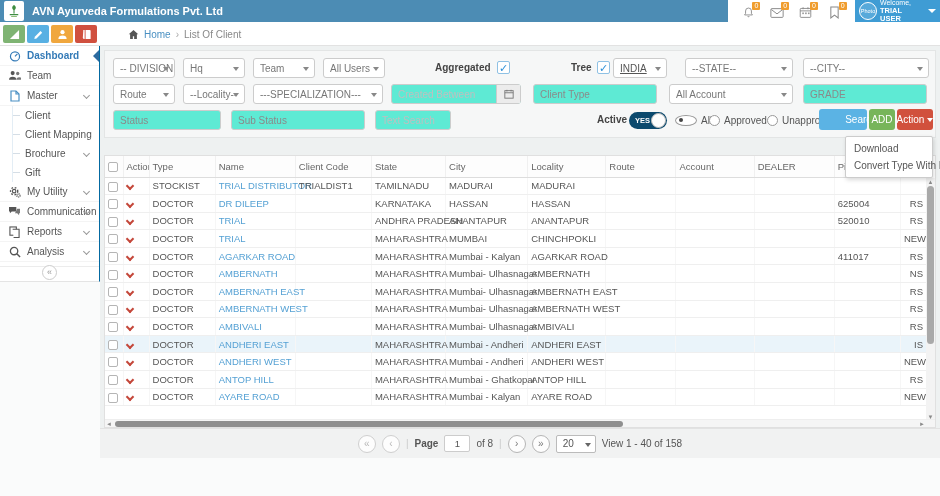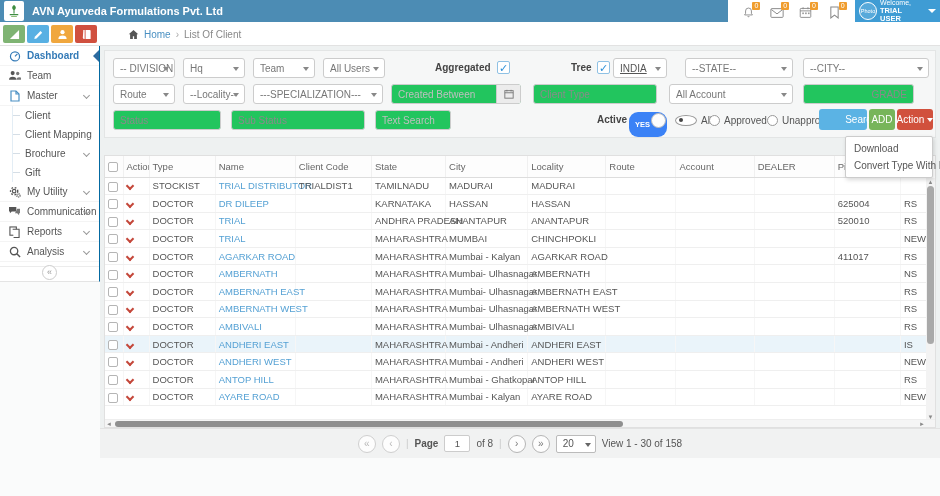--- a/index.html
+++ b/index.html
@@ -41,27 +41,27 @@
   .collapse-row { height:20px; border-top:1px solid #ececec; display:flex; align-items:center; justify-content:center; margin-top:4px; }
   .collapse-btn { width:15px; height:15px; margin-top:-9px; background:#fff; border:1px solid #ccc; border-radius:50%; color:#999; font-size:9px; line-height:13px; text-align:center; cursor:pointer; }
 
   
   #main-bg { position:absolute; left:100px; top:46px; width:840px; height:412px; background:#eef1f1; }
 
   
   #filters { position:absolute; left:104px; top:50px; width:832px; height:88px; background:#f6f7f7; border:1px solid #e3e5e5; }
   .sel { position:absolute; height:20px; background:#fff; border:1px solid #ccc; border-radius:3px; color:#777; display:flex; align-items:center; padding:0 14px 0 6px; cursor:pointer; overflow:hidden; white-space:nowrap; }
   .sel .sc { position:absolute; right:5px; top:8px; width:0; height:0; border-left:3.5px solid transparent; border-right:3.5px solid transparent; border-top:4px solid #888; }
-  .inp { position:absolute; height:20px; background:#22c55e; border:1px solid #ccc; border-radius:3px; padding:0 6px; font-family:"Liberation Sans",sans-serif; font-size:10px; color:#555; }
+  .inp { position:absolute; height:20px; background:#5eead4; border:1px solid #ccc; border-radius:3px; padding:0 6px; font-family:"Liberation Sans",sans-serif; font-size:10px; color:#555; }
   .inp::placeholder { color:#8a8a8a; opacity:1; }
   .inp.lite::placeholder { color:#bfbfbf; }
   .flabel { position:absolute; height:20px; line-height:20px; color:#444; font-weight:bold; }
   .cbx { position:absolute; width:13px; height:13px; background:#fff; border:1px solid #8fc1e4; border-radius:2px; color:#2a8fd8; font-size:11px; line-height:12px; text-align:center; cursor:pointer; }
   .addon { position:absolute; top:0; right:0; width:24px; height:18px; background:#ececec; border-left:1px solid #ccc; display:flex; align-items:center; justify-content:center; }
-  .toggle { position:absolute; width:38px; height:25px; background:#3b82f6; border-radius:9px; display:flex; align-items:center; cursor:pointer; }
+  .toggle { position:absolute; width:38px; height:17px; background:#0c4a6e; border-radius:9px; display:flex; align-items:center; cursor:pointer; }
   .t-label { color:#fff; font-size:7.5px; font-weight:bold; padding-left:6px; }
   .t-knob { position:absolute; right:1px; top:1px; width:15px; height:15px; background:#fdfdfd; border:1px solid #bbb; border-radius:50%; }
   .radio-g { position:absolute; display:flex; align-items:center; gap:4px; height:20px; cursor:pointer; color:#555; }
   .radio { width:11px; height:11px; border:1px solid #999; border-radius:50%; background:#fff; position:relative; }
   .radio.sel::after { content:""; position:absolute; left:2.5px; top:2.5px; width:4px; height:4px; background:#444; border-radius:50%; }
   .btn { position:absolute; height:21px; border:none; border-radius:3px; color:#fff; font-size:10px; display:flex; align-items:center; justify-content:center; gap:3px; cursor:pointer; font-family:"Liberation Sans",sans-serif; }
   #btn-search { background:#5bb3e4; }
   #btn-add { background:#77b55a; }
   #btn-action { background:#d1513d; }
   .caret-sm { width:0; height:0; border-left:3px solid transparent; border-right:3px solid transparent; border-top:4px solid #fff; }
@@ -69,21 +69,21 @@
   
   #action-menu { position:absolute; left:845px; top:136px; width:88px; background:#fff; border:1px solid #ccc; border-radius:2px; box-shadow:1px 2px 4px rgba(0,0,0,.15); z-index:50; padding:3px 0; }
   #action-menu .mi { height:17px; line-height:17px; padding:0 8px; color:#555; cursor:pointer; white-space:nowrap; }
 
   
   #table-wrap { position:absolute; left:104px; top:155px; width:832px; height:273px; background:#fff; border:1px solid #e0e0e0; }
   table { border-collapse:collapse; table-layout:fixed; width:822px; font-size:9.5px; }
   th { height:21px; text-align:left; padding:0 3px; color:#666; font-weight:normal; border-bottom:1px solid #ddd; border-right:1px solid #f0f0f0; background:#fdfdfd; white-space:nowrap; overflow:hidden; }
   td { height:17.6px; padding:0 3px; border-bottom:1px solid #efefef; border-right:1px solid #f6f6f6; white-space:nowrap; overflow:visible; color:#555; }
   tr.hl td { background:#eaf4fa; }
-  th.last, td:last-child { text-align:left; }
+  th.last, td:last-child { text-align:right; }
   .cb { display:inline-block; width:10px; height:10px; border:1px solid #b5b5b5; border-radius:2px; background:#fff; vertical-align:middle; cursor:pointer; }
   .rchev { display:inline-block; width:6px; height:6px; border-right:2px solid #c4473a; border-bottom:2px solid #c4473a; transform:rotate(45deg); margin-top:-2px; cursor:pointer; }
   .name-link { color:#55a1d4; cursor:pointer; }
 
   
   #vscroll { position:absolute; right:0; top:22px; width:9px; height:243px; background:#f3f3f3; }
   #vscroll .arr { width:9px; height:8px; color:#8a8a8a; font-size:6px; line-height:8px; text-align:center; }
   #vthumb { position:absolute; left:1px; top:8px; width:7px; height:158px; background:#a9a9a9; border-radius:4px; cursor:pointer; }
   #hscroll { position:absolute; left:0; bottom:0; width:100%; height:8px; background:#f5f5f5; border-top:1px solid #eee; }
   #hthumb { position:absolute; left:10px; top:1px; width:508px; height:6px; background:#8f8f8f; border-radius:3px; cursor:pointer; }
@@ -345,21 +345,21 @@
             <line x1="3.5" y1="1" x2="3.5" y2="3" stroke="#777" stroke-width="1.1"></line>
             <line x1="8.5" y1="1" x2="8.5" y2="3" stroke="#777" stroke-width="1.1"></line>
           </svg>
       </div>
     </div>
     <input class="inp" style="left: 428px; top: 33px; width: 124px;" placeholder="Client Type">
     <div class="sel" style="left:564px;top:33px;width:124px;">
         <span>All Account</span>
         <i class="sc"></i>
       </div>
-    <input class="inp" style="left: 698px; top: 33px; width: 111px; text-align: right;" placeholder="GRADE">
+    <input class="inp" style="left: 698px; top: 33px; width: 124px;" placeholder="GRADE">
 
     <input class="inp" style="left: 8px; top: 59px; width: 108px;" placeholder="Status">
     <input class="inp" style="left: 126px; top: 59px; width: 134px;" placeholder="Sub Status">
     <input class="inp lite" style="left: 270px; top: 59px; width: 76px;" placeholder="Text Search">
     <div class="flabel" style="left:492px;top:59px;">Active</div>
     <div class="toggle" style="left:524px;top:61px;">
       <span class="t-label">YES</span>
       <span class="t-knob"></span>
     </div>
     <div class="radio-g" style="left:570px;top:59px;">
@@ -643,16 +643,16 @@
     <div class="pg-circle">«</div>
     <div class="pg-circle">‹</div>
     <span class="pg-sep">|</span>
     <span class="pg-label">Page</span>
     <input class="pg-input" value="1" style="">
     <span>of 8</span>
     <span class="pg-sep">|</span>
     <div class="pg-circle on">›</div>
     <div class="pg-circle on">»</div>
     <div class="pg-select"><span>20</span><i class="sc"></i></div>
-    <span>View 1 - 30 of 158</span>
+    <span>View 1 - 40 of 158</span>
   </div>
 
 </div>
 
 </body></html>

